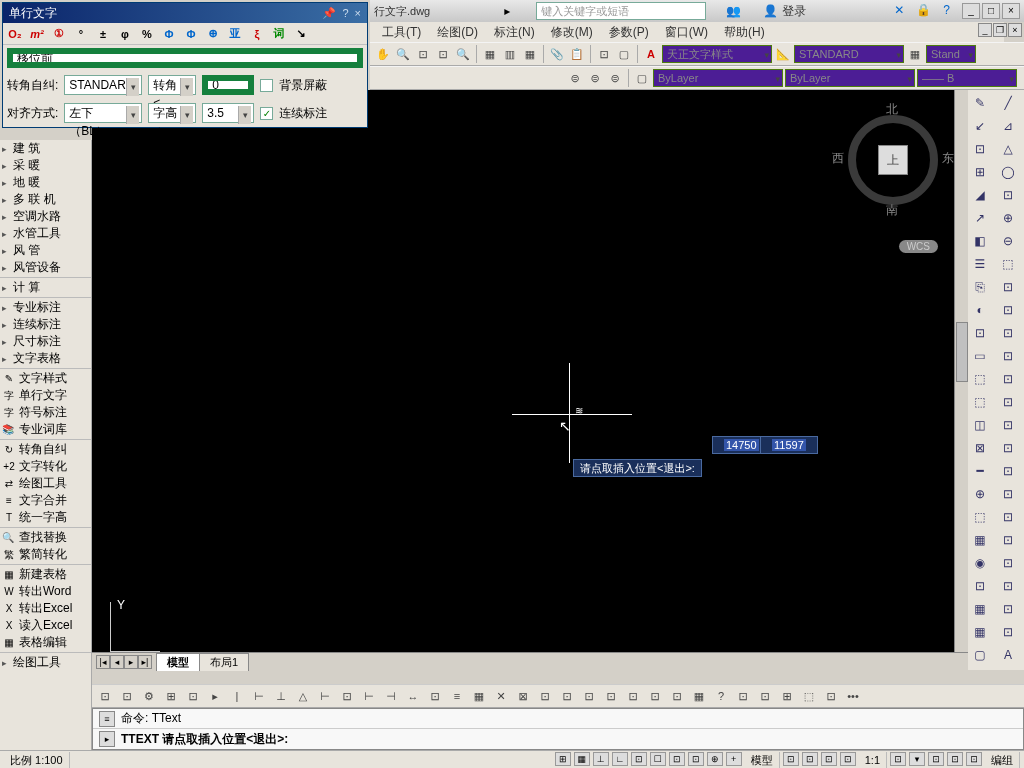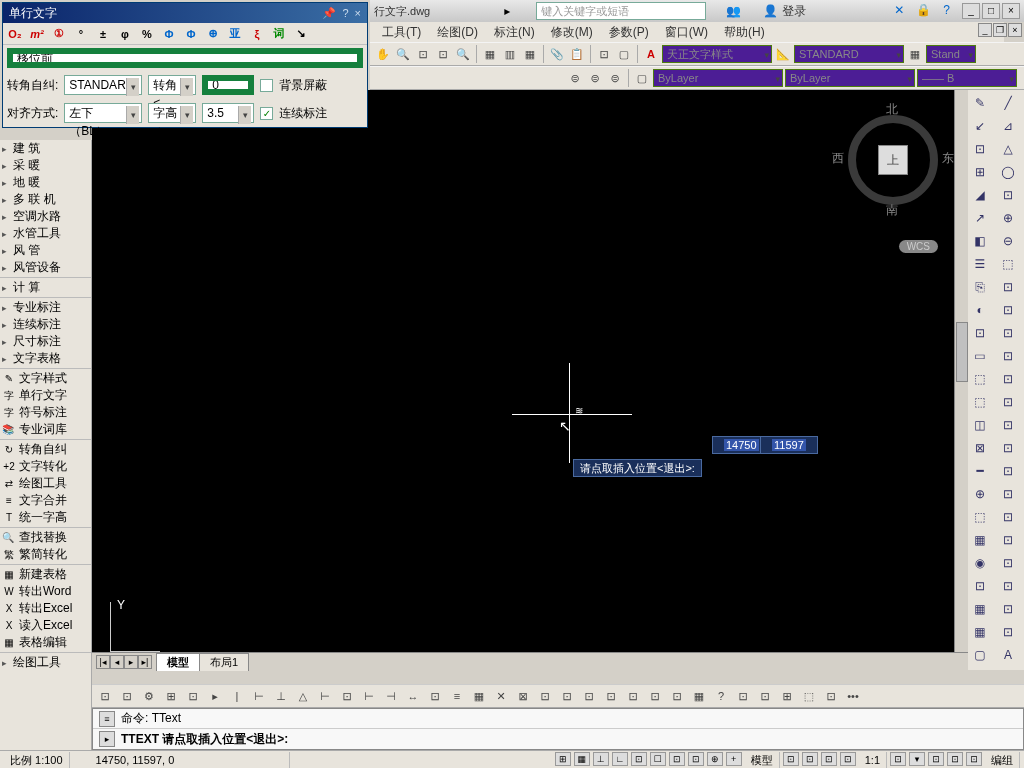--- a/index.html
+++ b/index.html
@@ -89,21 +89,21 @@
 
 .btm-tb { position: absolute; left: 92px; right: 0; bottom: 60px; height: 24px; background: #e8e4dc; border-top: 1px solid #ccc; border-bottom: 1px solid #aaa; display: flex; align-items: center; padding: 0 4px; gap: 4px; }
 
 
 .cmd-win { position: absolute; left: 92px; right: 0; bottom: 18px; height: 42px; background: #f8f8f8; border: 1px solid #888; display: flex; flex-direction: column; }
 .cmd-win .cmd-line { height: 20px; padding: 2px 6px; font-family: Consolas, monospace; font-size: 12px; display: flex; align-items: center; gap: 6px; }
 .cmd-win .cmd-history { border-bottom: 1px solid #ccc; }
 .cmd-win .cmd-ic { width: 16px; height: 16px; background: #ddd; border: 1px solid #888; display: inline-flex; align-items: center; justify-content: center; font-size: 9px; }
 
 
-.statusbar { position: absolute; left: 0; right: 0; bottom: 0; height: 18px; background: #e8e4dc; border-top: 1px solid #aaa; display: flex; align-items: center; font-size: 11px; padding: 0 4px; gap: 20px; }
+.statusbar { position: absolute; left: 0; right: 0; bottom: 0; height: 18px; background: #e8e4dc; border-top: 1px solid #aaa; display: flex; align-items: center; font-size: 11px; padding: 0 4px; gap: 4px; }
 .statusbar .cell { padding: 0 6px; border-right: 1px solid #bbb; height: 16px; line-height: 16px; }
 .statusbar .icons { margin-left: auto; display: flex; gap: 3px; }
 .statusbar .sic { width: 16px; height: 14px; background: #ddd; border: 1px solid #999; font-size: 9px; text-align: center; line-height: 12px; }
 </style>
 </head>
 <body>
 
 <div class="titlebar">
   <span class="filename">行文字.dwg</span>
   <span style="margin-left:20px">▸</span>
@@ -493,21 +493,20 @@
     <span>命令: TText</span>
   </div>
   <div class="cmd-line">
     <span class="cmd-ic">▸</span>
     <span><b>TTEXT 请点取插入位置&lt;退出&gt;:</b></span>
   </div>
 </div>
 
 <div class="statusbar">
   <div class="cell">比例 1:100</div>
-  <div class="cell" style="width:200px">14750, 11597, 0</div>
   <div class="icons" id="status-icons">
       <span class="sic">⊞</span>
       <span class="sic">▦</span>
       <span class="sic">⊥</span>
       <span class="sic">∟</span>
       <span class="sic">⊡</span>
       <span class="sic">☐</span>
       <span class="sic">⊡</span>
       <span class="sic">⊡</span>
       <span class="sic">⊕</span>

